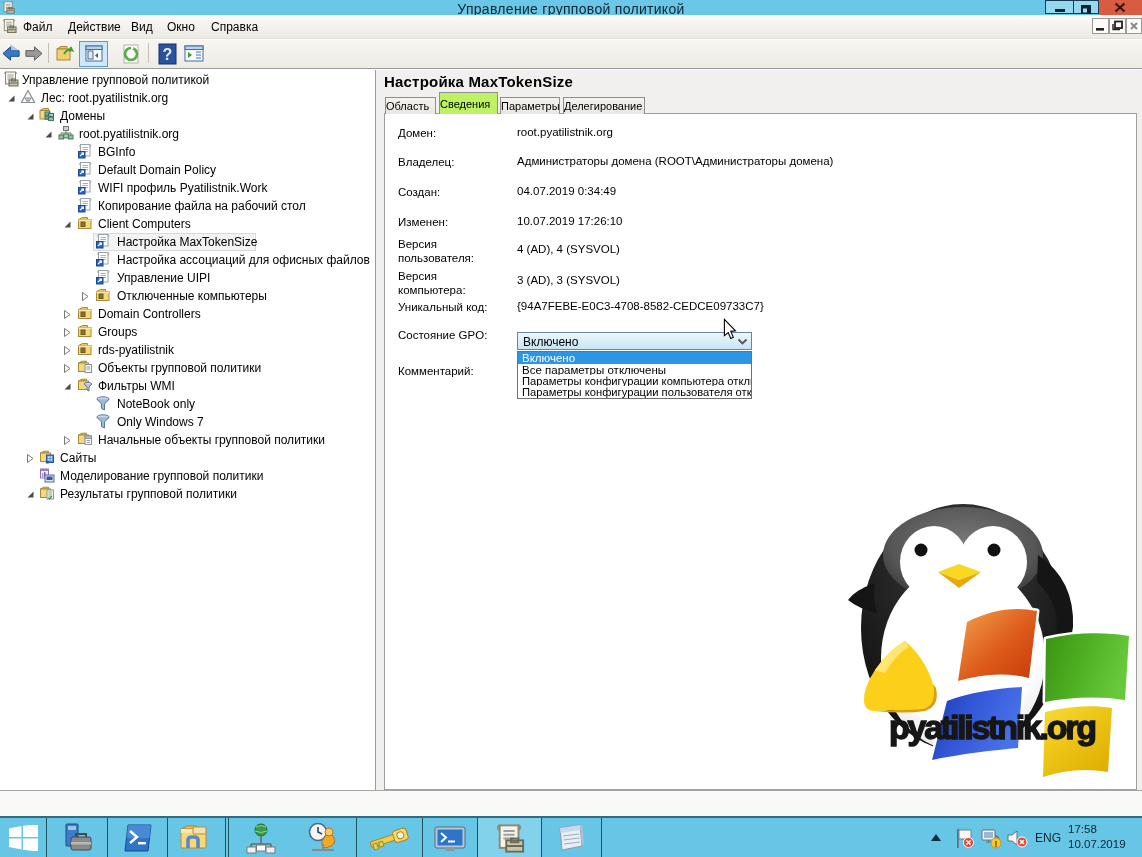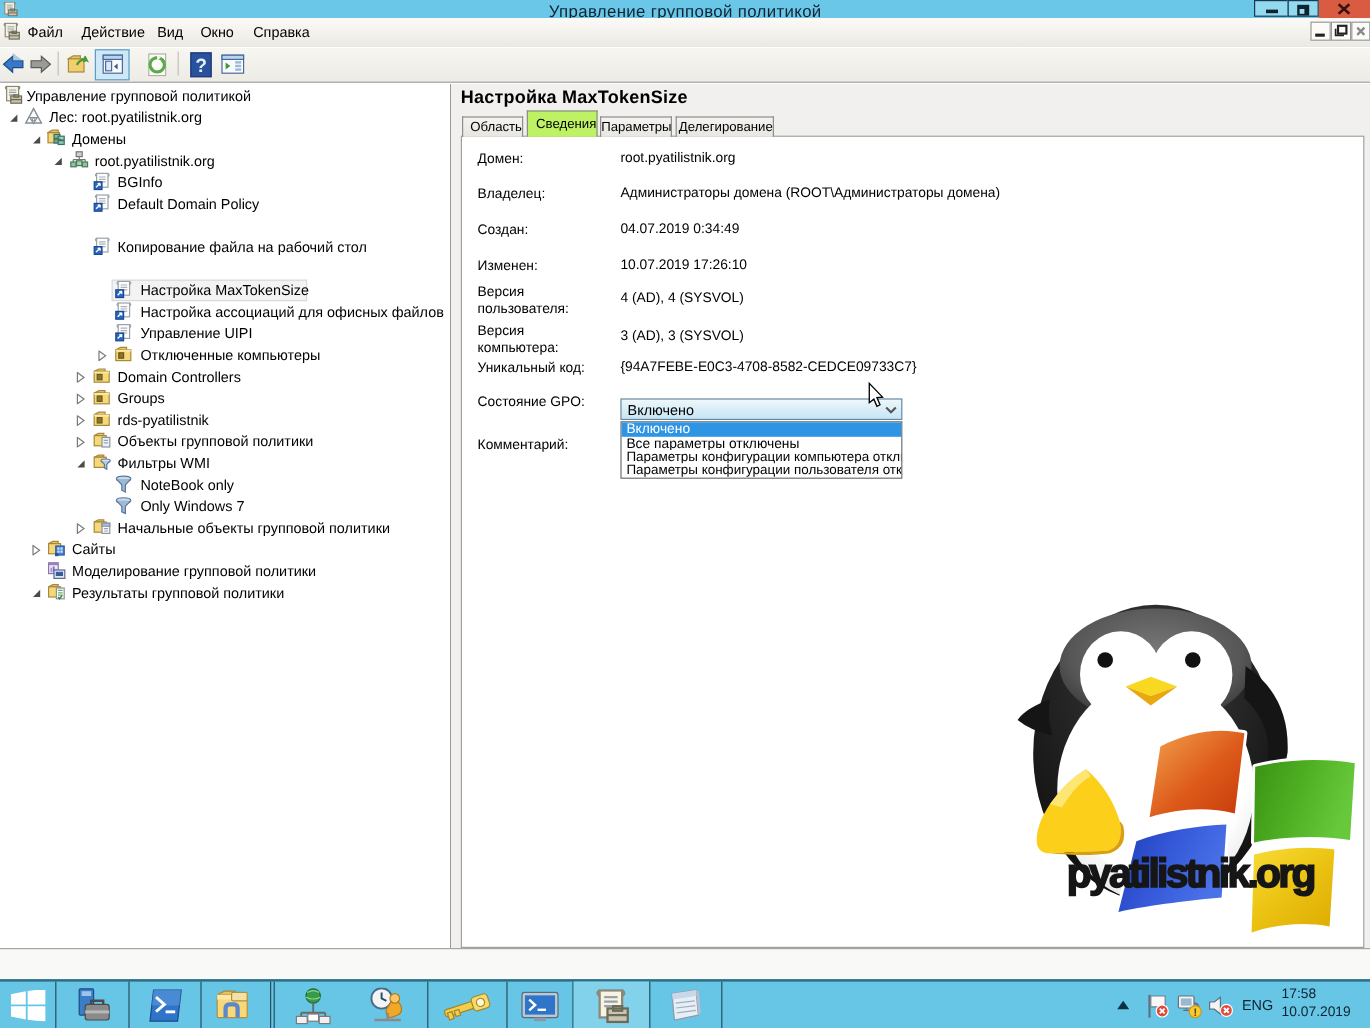--- a/index.html
+++ b/index.html
@@ -10,21 +10,21 @@
 #btnmin{left:1045px;width:29px;background:#93daf0}
 #btnmax{left:1073px;width:26px;background:#93daf0}
 #btnclose{left:1099px;width:43px;background:#d95b41;border:none;height:15px}
 #menubar{position:absolute;left:0;top:15px;width:1142px;height:24px;background:linear-gradient(#fbfaf7,#eceae3);border-bottom:1px solid #e3e1d8}
 .mitem{position:absolute;top:5px;font-size:12px;color:#000}
 #toolbar{position:absolute;left:0;top:40px;width:1142px;height:29px;background:linear-gradient(#f7f6f2,#edebe4);border-bottom:1px solid #9c9c9c}
 .tsep{position:absolute;top:3px;width:1px;height:20px;background:#c2c0b8}
 #leftpane{position:absolute;left:0;top:70px;width:375px;height:720px;background:#fff;overflow:hidden}
 #divider{position:absolute;left:375px;top:70px;width:1px;height:720px;background:#9c9c9c}
 #rightpane{position:absolute;left:376px;top:70px;width:766px;height:720px;background:#f1f0ee}
-.tab{position:absolute;top:97px;height:17px;font-size:11px;background:linear-gradient(#f4f3f0,#e8e6e0);border:1px solid #8e8e8e;border-bottom:none;text-align:right;padding-top:2px;color:#000;z-index:3}
+.tab{position:absolute;top:97px;height:17px;font-size:11px;background:linear-gradient(#f4f3f0,#e8e6e0);border:1px solid #8e8e8e;border-bottom:none;text-align:left;padding-top:2px;color:#000;z-index:3}
 #tabactive{top:92px!important;height:22px;background:#bef264;z-index:4;padding-top:5px}
 #tabpage{position:absolute;left:8px;top:43px;width:752px;height:676px;background:#fff;border:1px solid #a7a7a7;z-index:2}
 .flabel{position:absolute;font-size:11.5px;color:#000;z-index:3;line-height:14px}
 .fvalue{position:absolute;font-size:11.5px;color:#000;z-index:3}
 #bottomstrip{position:absolute;left:0;top:790px;width:1142px;height:26px;background:#f9f9f7;border-top:1px solid #a6a6a6}
 #taskbar{position:absolute;left:0;top:816px;width:1142px;height:41px;background:#67c5e6;border-top:2px solid #2f6c80}
 .tbtn{position:absolute;top:0;height:39px}
 .tbsep{position:absolute;top:0;width:1px;height:39px;background:#23525f}
 .trow{position:absolute;height:18px;font-size:12px;color:#000;white-space:nowrap}
 .trow .lbl{position:absolute;top:2px}
@@ -257,25 +257,40 @@
         <use href="#i-gpo"></use>
       </svg>
       <span class="lbl" style="left:98px">BGInfo</span>
     </div>
 <div class="trow" style="left:0;top:91px;width:375px">
       <svg class="ic" style="left:77px" width="16" height="16" viewBox="0 0 16 16">
         <use href="#i-gpo"></use>
       </svg>
       <span class="lbl" style="left:98px">Default Domain Policy</span>
     </div>
+<div class="trow" style="left:0;top:109px;width:375px">
+      <svg class="ic" style="left:77px" width="16" height="16" viewBox="0 0 16 16">
+        <use href="#i-gpo"></use>
+      </svg>
+      <span class="lbl" style="left:98px">WIFI профиль Pyatilistnik.Work</span>
+    </div>
 <div class="trow" style="left:0;top:127px;width:375px">
       <svg class="ic" style="left:77px" width="16" height="16" viewBox="0 0 16 16">
         <use href="#i-gpo"></use>
       </svg>
       <span class="lbl" style="left:98px">Копирование файла на рабочий стол</span>
+    </div>
+<div class="trow" style="left:0;top:145px;width:375px">
+      <svg class="ar" style="left:63px" width="9" height="9" viewBox="0 0 9 9">
+        <polygon points="7.5,1.5 7.5,7.5 1.5,7.5" fill="#4a4a4a"></polygon>
+      </svg>
+      <svg class="ic" style="left:77px" width="16" height="16" viewBox="0 0 16 16">
+        <use href="#i-ou"></use>
+      </svg>
+      <span class="lbl" style="left:98px">Client Computers</span>
     </div>
 <div class="trow" style="left:0;top:163px;width:375px">
       <span class="abs" style="left:93px;top:0;width:163px;height:18px;background:#f3f3f3;border:1px solid #d9d9d9"></span>
       <svg class="ic" style="left:95px" width="16" height="16" viewBox="0 0 16 16">
         <use href="#i-gpo"></use>
       </svg>
       <span class="lbl" style="left:117px">Настройка MaxTokenSize</span>
     </div>
 <div class="trow" style="left:0;top:181px;width:391px">
       <svg class="ic" style="left:95px" width="16" height="16" viewBox="0 0 16 16">

